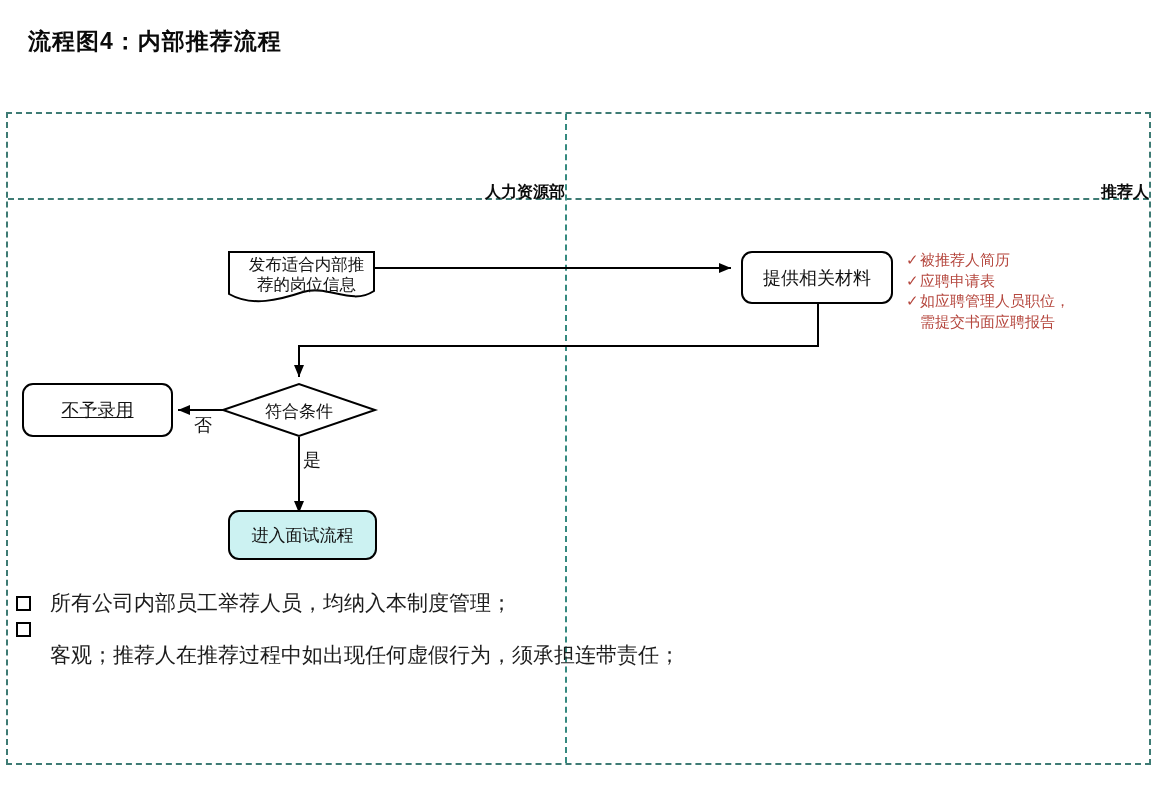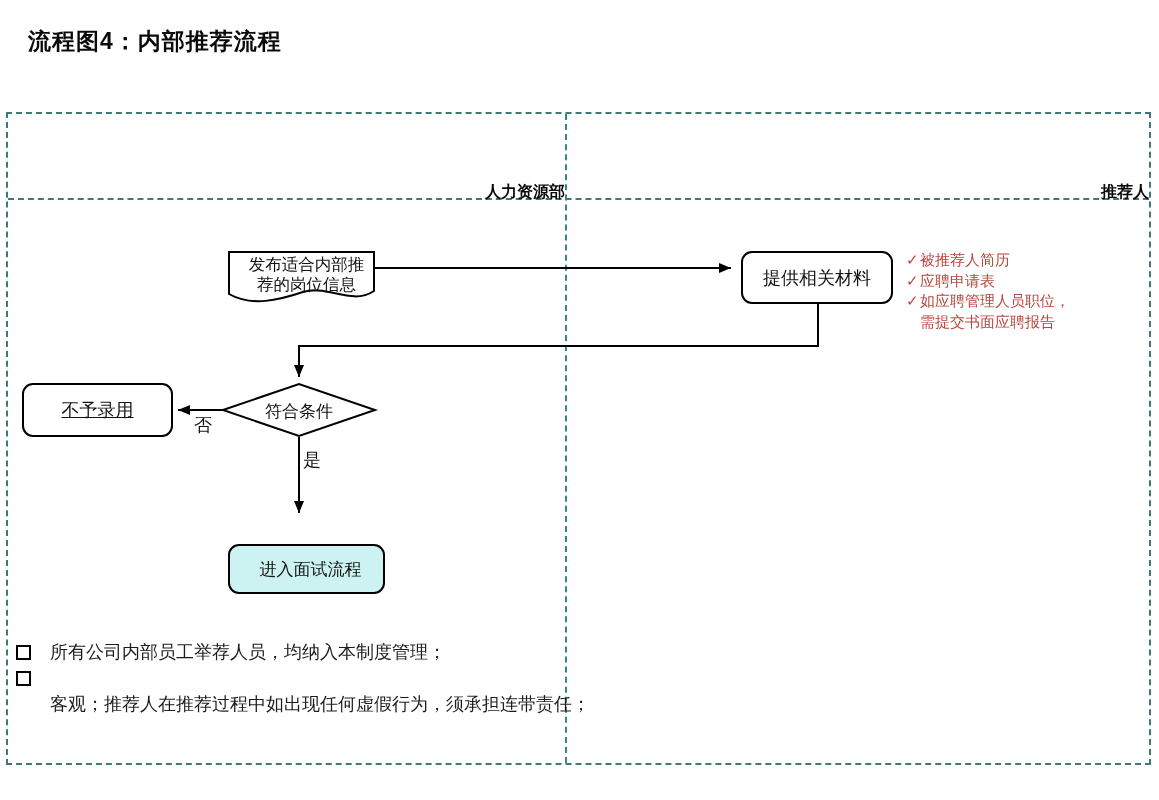--- a/index.html
+++ b/index.html
@@ -15,33 +15,33 @@
   .lane-label{position:absolute;top:32px;font-size:16px;font-weight:bold;text-align:right;color:#0a0a0a;margin-top:36px;}
   .lane-label.hr{left:0;width:557px;}
   .lane-label.ref{left:557px;width:584px;}
   
   svg.connectors{position:absolute;left:0;top:0;width:1159px;height:800px;z-index:1;}
   .node{position:absolute;z-index:2;display:flex;align-items:center;justify-content:center;
         text-align:center;font-size:18px;color:#111;border-radius:11px;}
   .rect{border:2px solid #000;background:#fff;}
   .box-provide{left:741px;top:251px;width:148px;height:49px;}
   .box-reject{left:22px;top:383px;width:147px;height:50px;text-decoration:underline;}
-  .box-interview{left:228px;top:544px;width:145px;height:46px;background:#CCF2F2;font-size:17px;padding-left:8px;}
+  .box-interview{left:228px;top:510px;width:145px;height:46px;background:#CCF2F2;font-size:17px;}
   .doc-label{left:229px;top:255px;width:155px;font-size:16.5px;line-height:20px;display:block;z-index:2;position:absolute;text-align:center;}
   .decision-label{left:238px;top:400px;width:122px;font-size:17px;background:transparent;}
   .edge-label{position:absolute;z-index:2;font-size:18px;color:#111;}
   .label-no{left:194px;top:413px;}
   .label-yes{left:303px;top:448px;}
   
   .annotation{position:absolute;left:906px;top:250px;z-index:2;color:#B5473E;
               font-size:15px;line-height:20.5px;}
   .annotation .row{display:flex;}
   .annotation .chk{width:14px;flex:0 0 14px;}
   
-  .notes{position:absolute;left:14px;top:639px;width:1080px;z-index:2;font-size:18px;
+  .notes{position:absolute;left:14px;top:590px;width:1080px;z-index:2;font-size:21px;
          line-height:26px;color:#1c1c1c;}
   .note-item{display:flex;align-items:flex-start;}
   .note-bullet{flex:0 0 11px;width:11px;height:11px;border:2.5px solid #000;margin:6px 19px 0 2px;}
   .note-text{flex:1;}
 </style>
 </head>
 <body>
 
 <div id="page">
 

